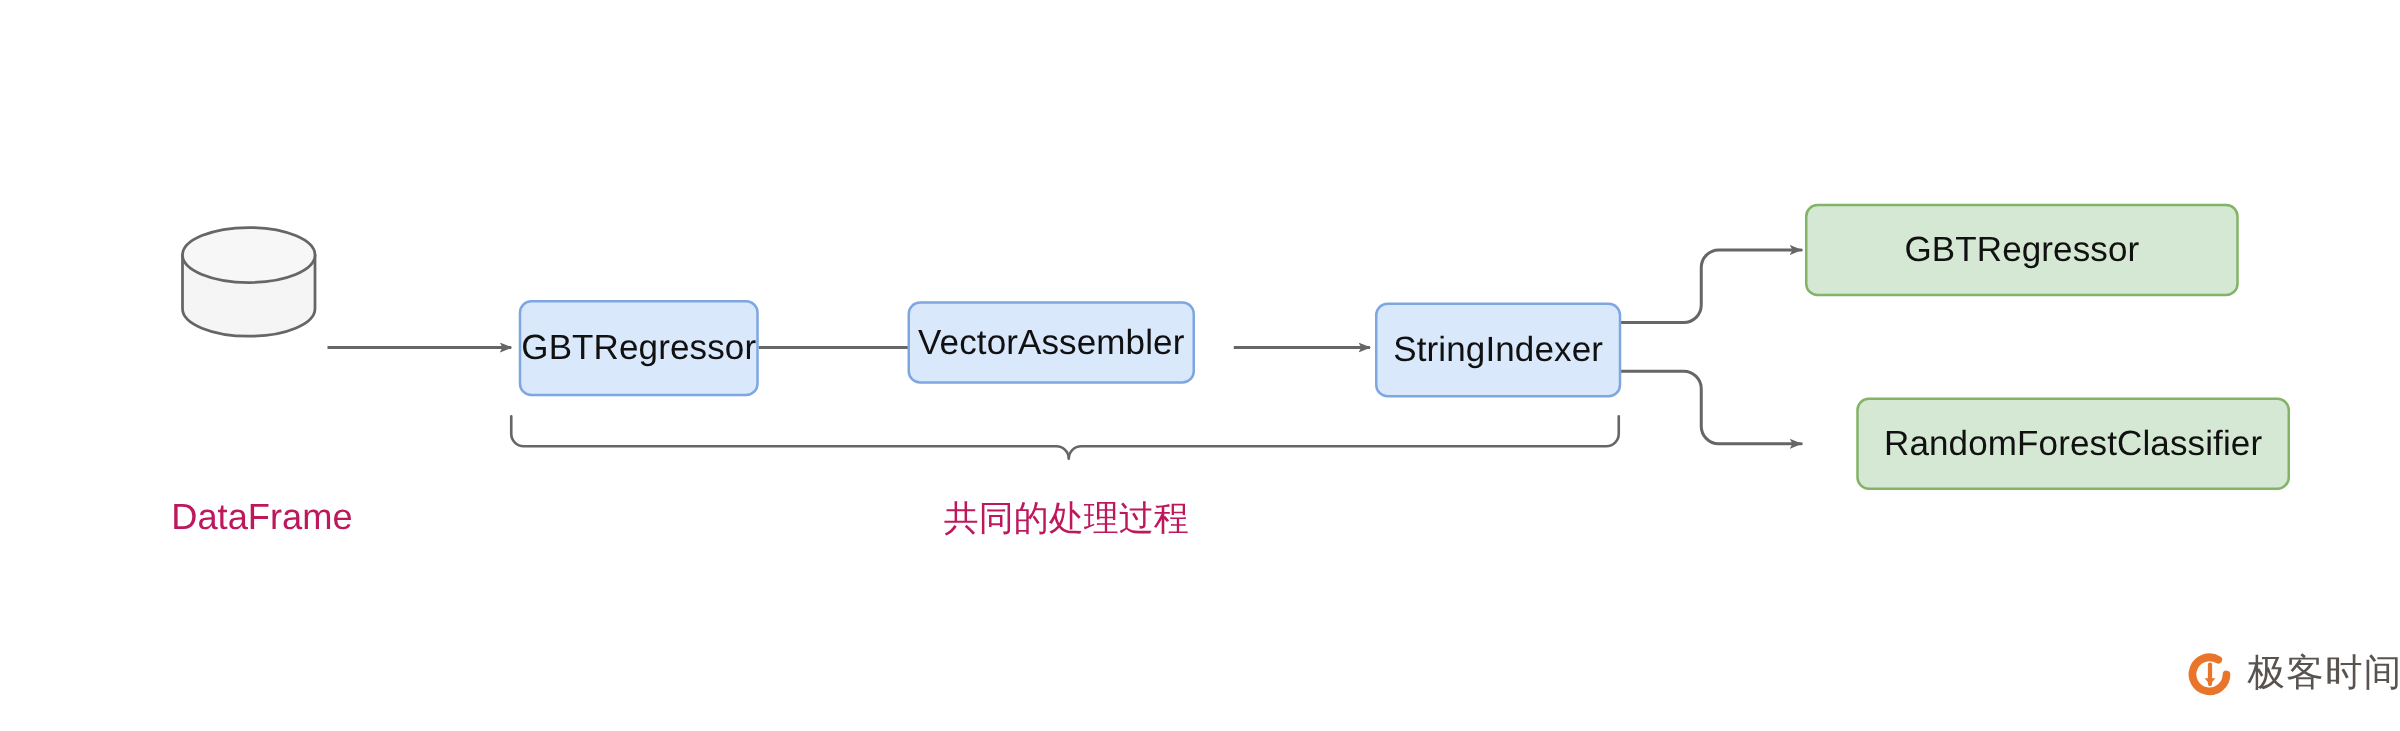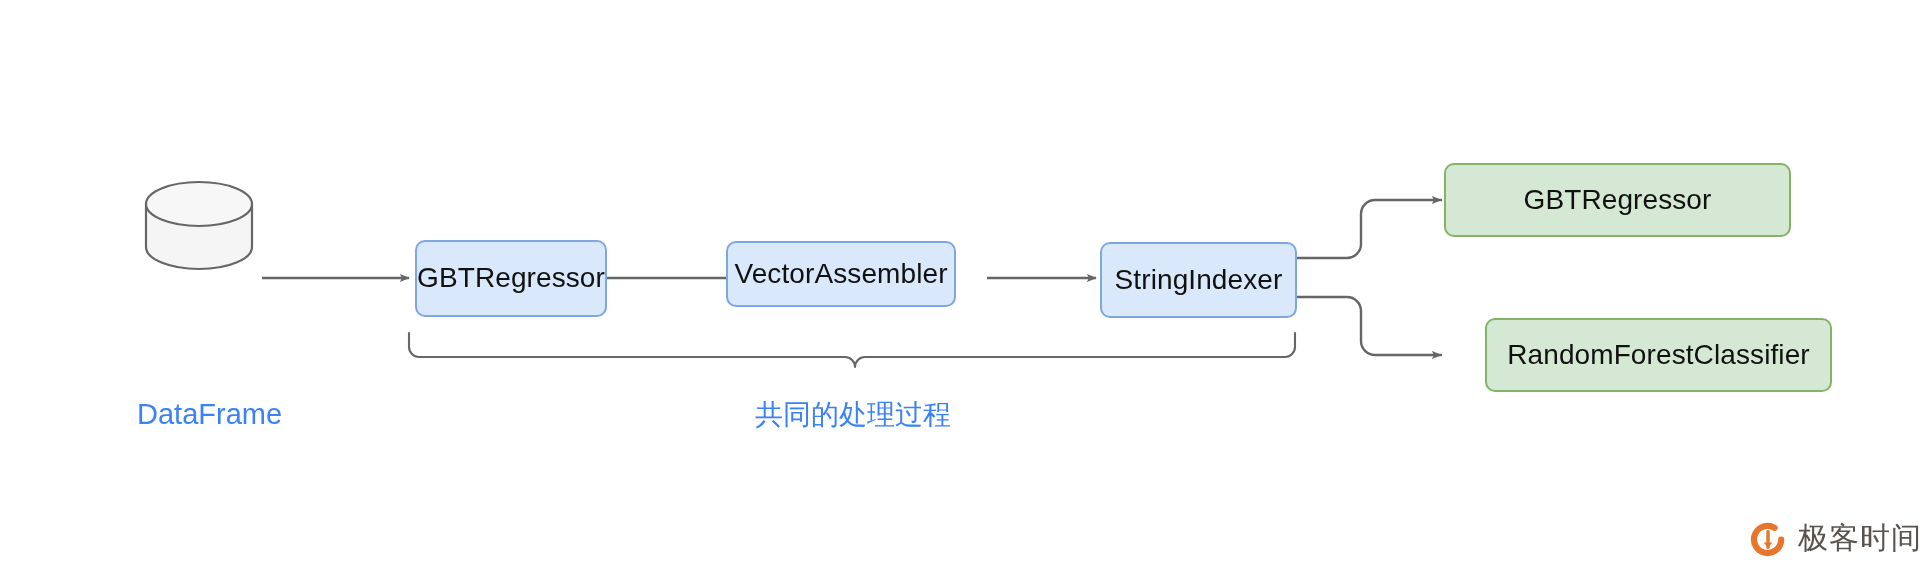--- a/index.html
+++ b/index.html
@@ -42,21 +42,21 @@
     background: #d5e8d4;
     border-color: #82b366;
   }
   .node-label {
     display: block;
     white-space: nowrap;
   }
   
   .plain-label {
     position: absolute;
-    color: #3b82f6;
+    color: #be185d;
     white-space: nowrap;
     user-select: none;
   }
   
   .layer {
     position: absolute;
     left: 0;
     top: 0;
     width: 1920px;
     height: 585px;

